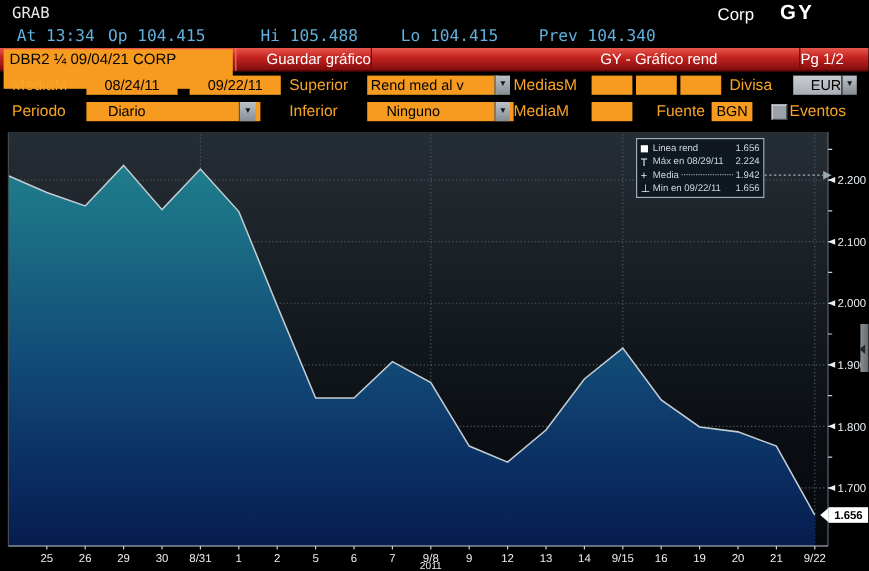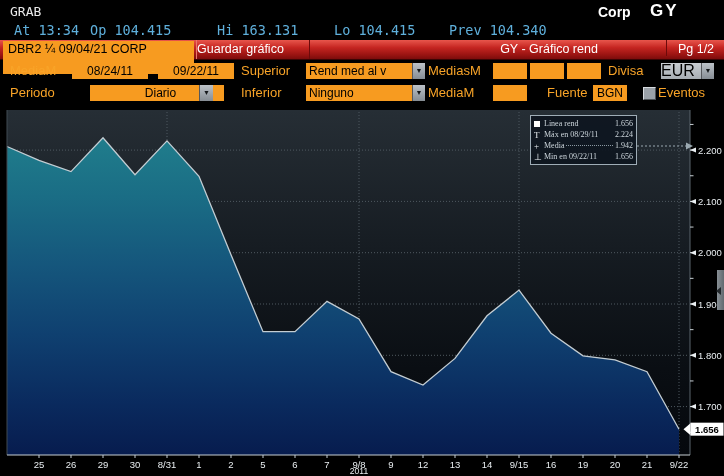--- a/index.html
+++ b/index.html
@@ -2,57 +2,57 @@
 <html><head>
 <meta charset="utf-8">
 <style>
   html,body{margin:0;padding:0;background:#000;}
   .screen{position:relative;width:724px;height:476px;background:#000;overflow:hidden;
           font-family:"Liberation Sans",sans-serif;}
   .abs{position:absolute;}
 
   
   .grab{left:10px;top:4px;color:#e8e8e8;font-size:13px;font-family:"DejaVu Sans Mono",monospace;text-align:center;}
-  .corp{left:598px;top:4px;color:#fff;font-size:14px;font-weight:bold;}
+  .corp{left:598px;top:4px;color:#fff;font-size:14px;}
   .gy{left:650px;top:1px;color:#fff;font-size:17px;font-weight:bold;letter-spacing:2px;}
   .quote span{position:absolute;top:0;color:#5fb0dc;font-size:13.5px;font-family:"DejaVu Sans Mono",monospace;white-space:pre;}
   .quote{left:0;top:22px;width:724px;height:18px;}
 
   
   .redbar{left:0;top:40px;width:724px;height:19px;
           background:linear-gradient(#e8564c 0%,#c52521 40%,#9a1412 78%,#7c0c0c 100%);
           border-bottom:1px solid #3a0404;}
   .sec{left:3px;top:1px;width:186px;height:33px;background:#f79b20;color:#000;
        font-size:12.5px;line-height:17px;padding-left:5px;white-space:nowrap;overflow:hidden;}
-  .rbtn{top:0;height:19px;color:#fff;font-size:12.5px;line-height:19px;text-align:left;
+  .rbtn{top:0;height:19px;color:#fff;font-size:12.5px;line-height:19px;text-align:right;
         border-left:1px solid #e9776d;border-right:1px solid #6d0a0a;cursor:default;}
   .rtitle{left:436px;top:0;width:226px;height:35px;color:#fff;font-size:12.5px;line-height:19px;text-align:center;}
-  .rpage{left:666px;top:0;width:58px;height:16px;color:#fff;font-size:12.5px;line-height:19px;text-align:center;
+  .rpage{left:666px;top:0;width:58px;height:16px;color:#fff;font-size:12.5px;line-height:19px;text-align:left;
          border-left:1px solid #6d0a0a;}
 
   
   .ctl{left:0;width:724px;height:18px;}
   .lbl{position:absolute;top:1px;color:#f9a428;font-size:13px;line-height:16px;white-space:nowrap;}
   .abox{position:absolute;top:1px;height:16px;background:#f79b20;color:#000;
         font-size:12px;line-height:16px;text-align:center;overflow:hidden;white-space:nowrap;}
   .gbox{position:absolute;top:1px;height:16px;background:linear-gradient(#c9ced3,#a7adb3);color:#000;
-        font-size:16px;line-height:16px;text-align:left;}
+        font-size:12px;line-height:16px;text-align:right;}
   .dbtn{position:absolute;top:1px;width:12px;height:16px;background:linear-gradient(#bcc2c8,#868d94);
         color:#15181b;font-size:7px;line-height:16px;text-align:center;border-left:1px solid #55585c;}
   .chk{position:absolute;top:3px;width:11px;height:11px;background:#9aa1a8;
        border-top:1px solid #d7dbdf;border-left:1px solid #d7dbdf;
        border-bottom:1px solid #4e5357;border-right:1px solid #4e5357;}
 
   
   .chart-svg{left:0;top:0;width:724px;height:476px;}
 
   
   .legend{left:530px;top:115px;width:99px;background:rgba(14,22,32,0.92);
           border:1px solid #9fadb7;color:#cdd6dc;font-size:8px;padding:2px 3px;}
-  .lrow{display:flex;align-items:center;height:11px;white-space:nowrap;font-family:Liberation Serif, serif;}
+  .lrow{display:flex;align-items:center;height:11px;white-space:nowrap;}
   .lmk{width:10px;flex:0 0 10px;font-size:9px;line-height:10px;color:#e8eef2;}
   .lsq{display:inline-block;width:6px;height:6px;background:#fff;}
   .lfill{flex:1;}
   .lfill.dots{border-bottom:1px dotted #8a98a2;height:1px;margin:0 2px 2px 2px;}
   .lval{margin-left:auto;}
 
   
   .split{left:717px;top:270px;width:7px;height:40px;background:linear-gradient(90deg,#878f95,#62696f);}
   .split-arrow{left:716px;top:287px;width:0;height:0;border-right:5px solid #23282c;
                border-top:4px solid transparent;border-bottom:4px solid transparent;}
@@ -62,21 +62,21 @@
 
 <div class="screen">
 
   <div class="abs grab">GRAB</div>
   <div class="abs corp">Corp</div>
   <div class="abs gy">GY</div>
 
   <div class="abs quote">
     <span style="left:14px">At 13:34</span>
     <span style="left:90px">Op 104.415</span>
-    <span style="left:217px">Hi 163.131</span>
+    <span style="left:217px">Hi 105.488</span>
     <span style="left:334px">Lo 104.415</span>
     <span style="left:449px">Prev 104.340</span>
   </div>
 
   <div class="abs redbar">
     <div class="abs sec">DBR2 ¼ 09/04/21 CORP</div>
     <div class="abs rbtn" style="left:196px;width:112px">Guardar gráfico</div>
     <div class="abs rtitle">GY - Gráfico rend</div>
     <div class="abs rpage">Pg 1/2</div>
   </div>
@@ -93,24 +93,24 @@
     <div class="abox" style="left:493px;width:34px"></div>
     <div class="abox" style="left:530px;width:34px"></div>
     <div class="abox" style="left:567px;width:34px"></div>
     <span class="lbl" style="left:608px">Divisa</span>
     <div class="gbox" style="left:661px;width:40px">EUR</div>
     <div class="dbtn" style="left:701px"><span>▼</span></div>
   </div>
 
   <div class="abs ctl" style="top:84px">
     <span class="lbl" style="left:10px">Periodo</span>
-    <div class="abox" style="left:90px;width:127px;text-align:center;padding-left:7px">Diario</div>
+    <div class="abox" style="left:72px;width:127px;text-align:left;padding-left:18px">Diario</div>
     <div class="dbtn" style="left:199px;width:13px"><span>▼</span></div>
     <span class="lbl" style="left:241px">Inferior</span>
-    <div class="abox" style="left:306px;width:106px;text-align:left;padding-left:3px">Ninguno</div>
+    <div class="abox" style="left:306px;width:106px;text-align:left;padding-left:16px">Ninguno</div>
     <div class="dbtn" style="left:412px"><span>▼</span></div>
     <span class="lbl" style="left:428px">MediaM</span>
     <div class="abox" style="left:493px;width:34px"></div>
     <span class="lbl" style="left:547px">Fuente</span>
     <div class="abox" style="left:593px;width:34px">BGN</div>
     <div class="chk" style="left:643px"></div>
     <span class="lbl" style="left:658px">Eventos</span>
   </div>
 
   <svg id="chart-svg" class="abs chart-svg" viewBox="0 0 724 476">

